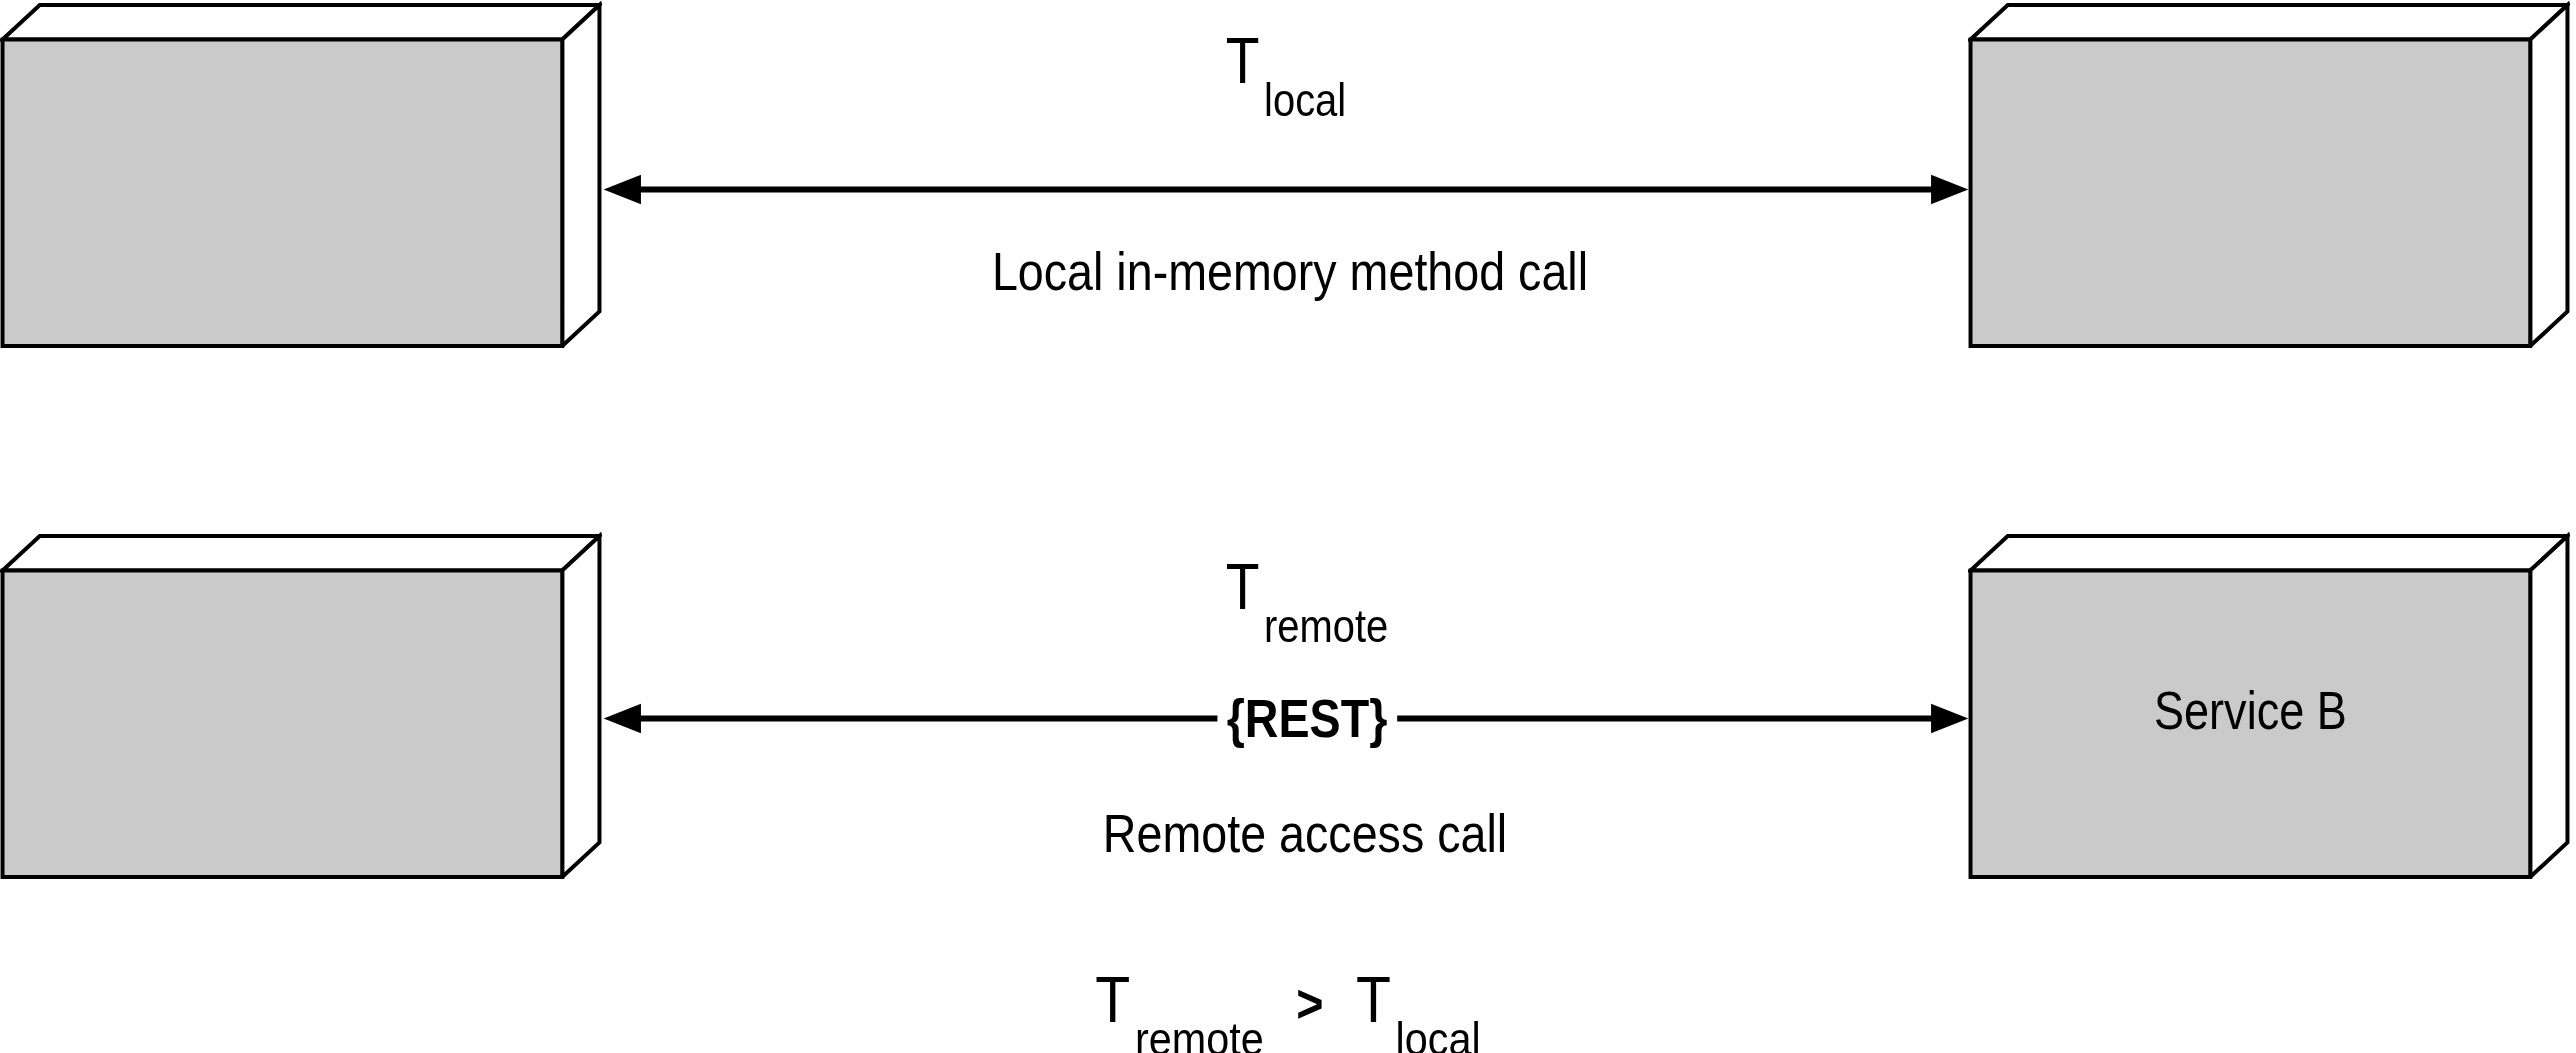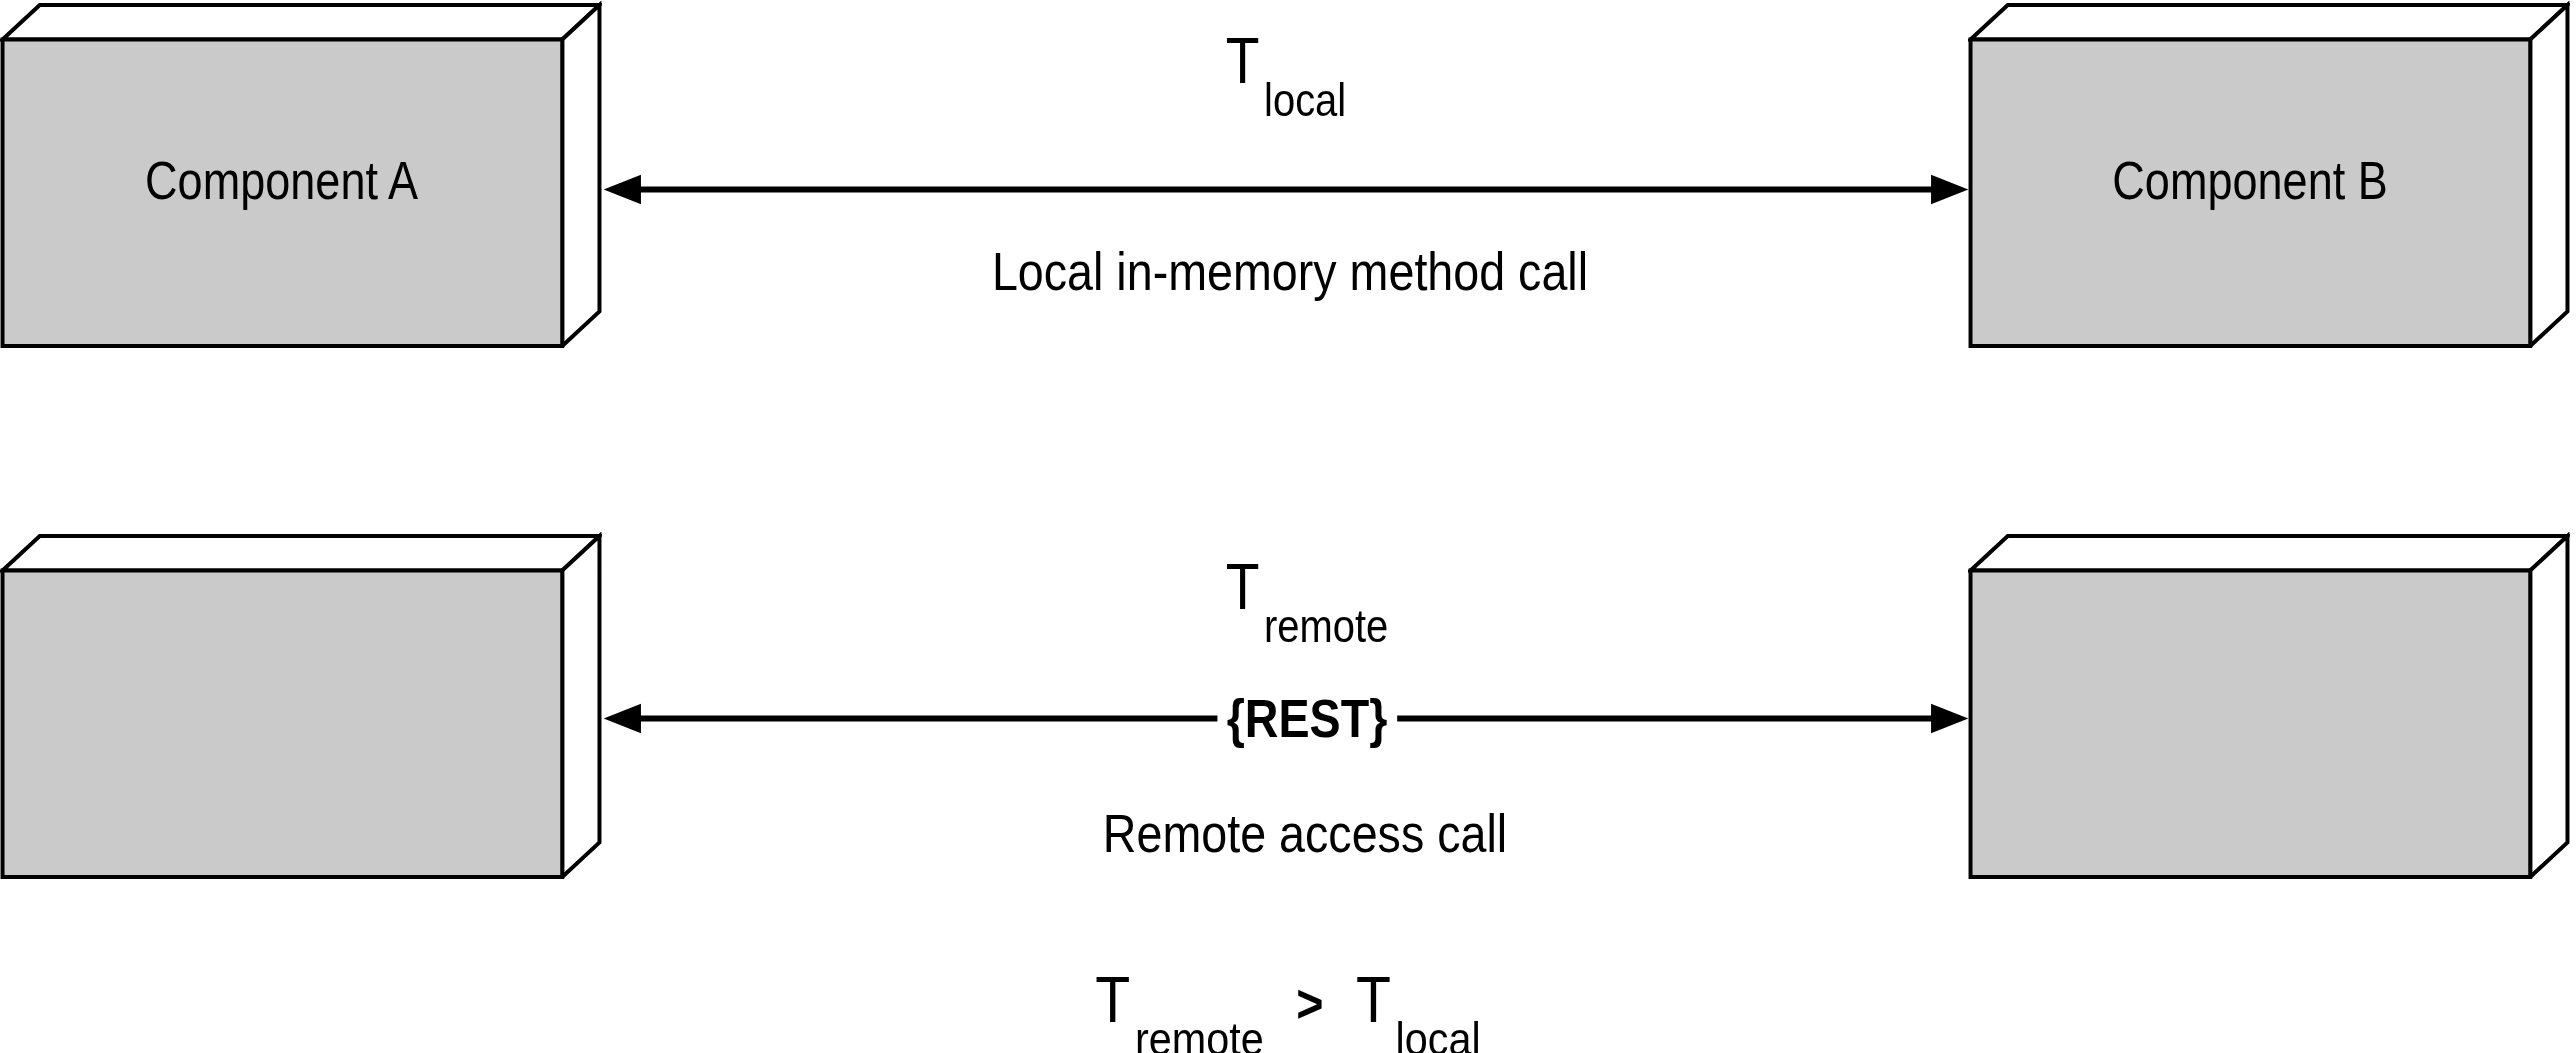--- a/index.html
+++ b/index.html
@@ -53,32 +53,26 @@
 </head>
 <body>
 
 <div class="canvas">
 
   <svg class="boxsvg" style="left:0;top:1.3px" viewBox="0 0 904 522">
     <polygon class="face-white" points="3,58 59,6 901,6 845,58"></polygon>
     <polygon class="face-white" points="845,58 901,6 901,467 845,519"></polygon>
     <polygon class="face-front" points="3,58 845,58 845,519 3,519"></polygon>
   </svg>
-  <div class="box-label" style="left:2px;top:40px">
-    <span>Component A</span>
-  </div>
 
   <svg class="boxsvg" style="left:1968px;top:1.3px" viewBox="0 0 904 522">
     <polygon class="face-white" points="3,58 59,6 901,6 845,58"></polygon>
     <polygon class="face-white" points="845,58 901,6 901,467 845,519"></polygon>
     <polygon class="face-front" points="3,58 845,58 845,519 3,519"></polygon>
   </svg>
-  <div class="box-label" style="left:1970px;top:40px">
-    <span>Component B</span>
-  </div>
 
   <div class="tlabel" style="left:1286px;top:28px">
     <span class="tbase">T</span><span class="tsub">local</span>
   </div>
 
   <svg class="arrowsvg" style="left:603px;top:172px" viewBox="0 0 2052 52">
     <line class="arrow-stroke" x1="40" y1="26" x2="2012" y2="26"></line>
     <polygon class="arrow-head" points="1,26 57,4 57,48"></polygon>
     <polygon class="arrow-head" points="2051,26 1995,4 1995,48"></polygon>
   </svg>
@@ -89,20 +83,23 @@
     <polygon class="face-white" points="3,58 59,6 901,6 845,58"></polygon>
     <polygon class="face-white" points="845,58 901,6 901,467 845,519"></polygon>
     <polygon class="face-front" points="3,58 845,58 845,519 3,519"></polygon>
   </svg>
 
   <svg class="boxsvg" style="left:1968px;top:532px" viewBox="0 0 904 522">
     <polygon class="face-white" points="3,58 59,6 901,6 845,58"></polygon>
     <polygon class="face-white" points="845,58 901,6 901,467 845,519"></polygon>
     <polygon class="face-front" points="3,58 845,58 845,519 3,519"></polygon>
   </svg>
+  <div class="box-label" style="left:1970px;top:570px">
+    <span>Service B</span>
+  </div>
 
   <div class="tlabel" style="left:1307px;top:554px">
     <span class="tbase">T</span><span class="tsub">remote</span>
   </div>
 
   <svg class="arrowsvg" style="left:603px;top:701px" viewBox="0 0 2052 52">
     <line class="arrow-stroke" x1="40" y1="26" x2="923" y2="26"></line>
     <line class="arrow-stroke" x1="1193" y1="26" x2="2012" y2="26"></line>
     <polygon class="arrow-head" points="1,26 57,4 57,48"></polygon>
     <polygon class="arrow-head" points="2051,26 1995,4 1995,48"></polygon>

